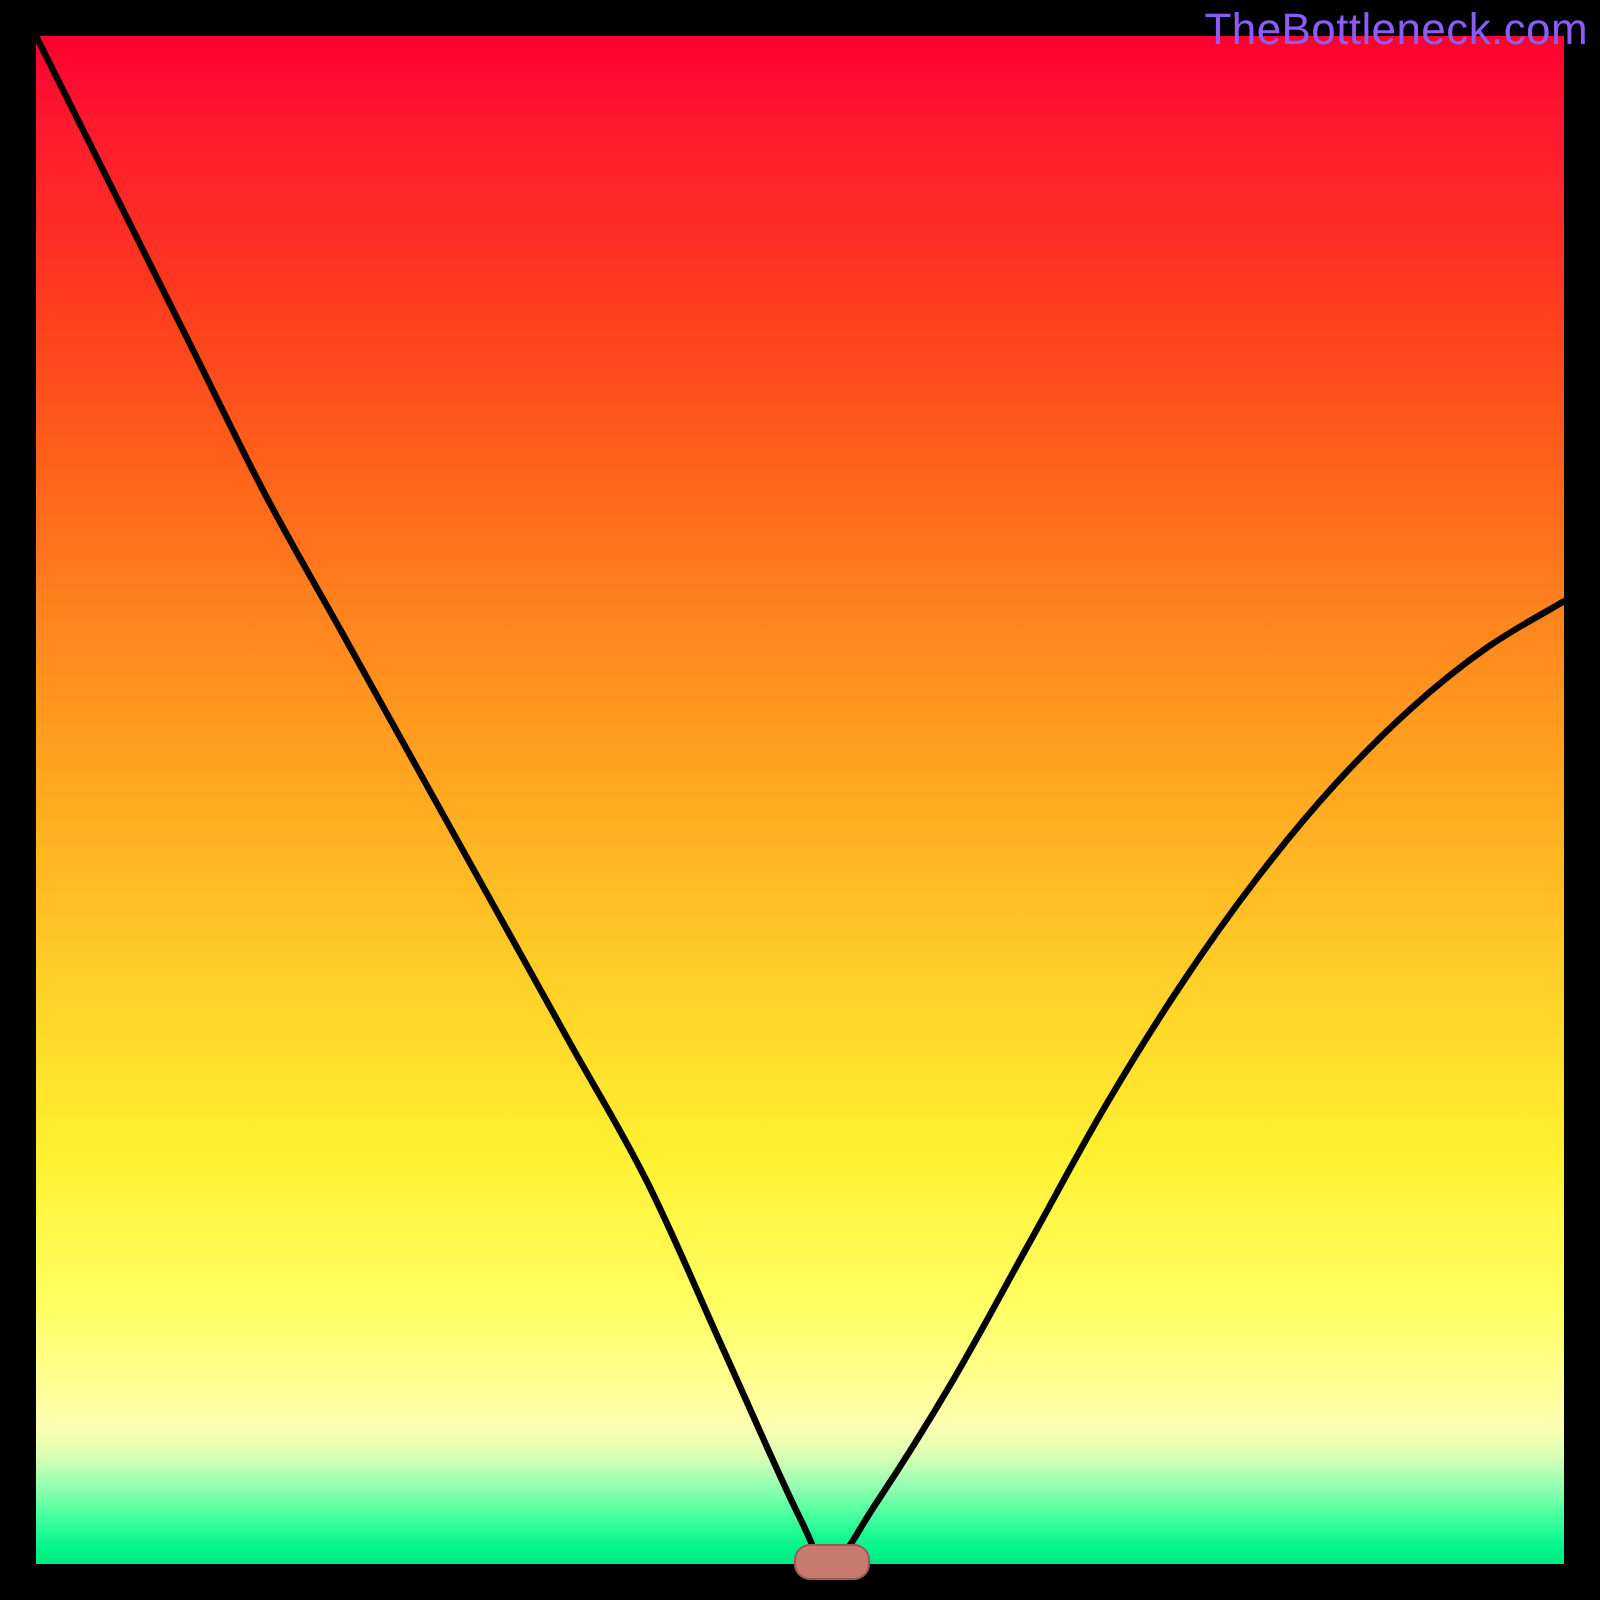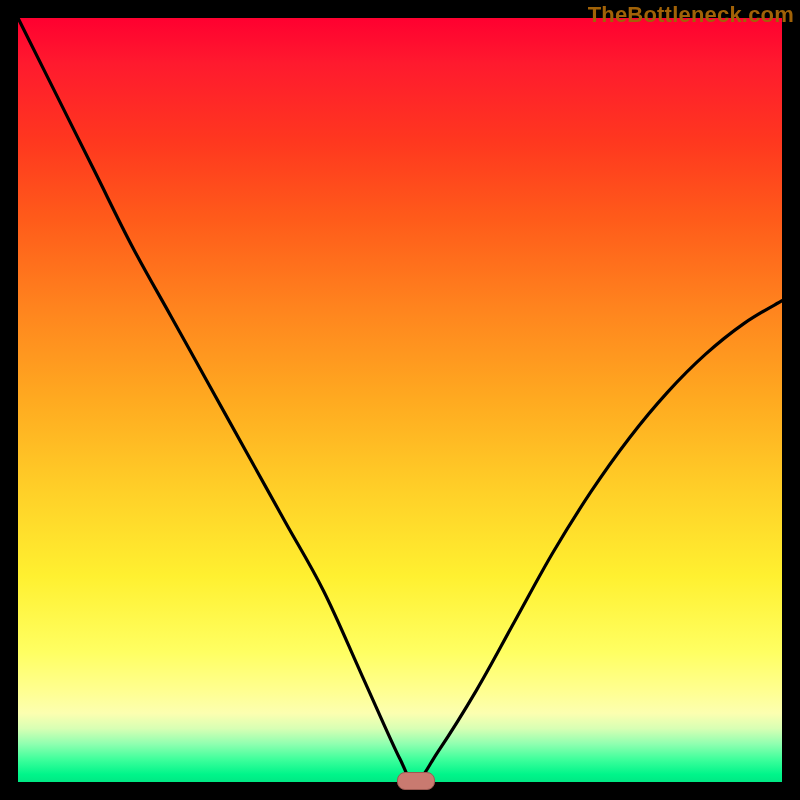--- a/index.html
+++ b/index.html
@@ -41,23 +41,23 @@
       #90ffb0 95%,
       #40ff9c 97%,
       #00f58a 99%,
       #00e884 100%
     );
   }
   .watermark {
     position: absolute;
     top: 2px;
     right: 6px;
-    color: #a16207;
+    color: #8b5cf6;
     font-size: 22px;
-    font-weight: 700;
+    font-weight: 400;
     letter-spacing: 0.2px;
     user-select: none;
   }
   svg.curve {
     position: absolute;
     left: 0;
     top: 0;
     width: 764px;
     height: 764px;
     overflow: visible;

